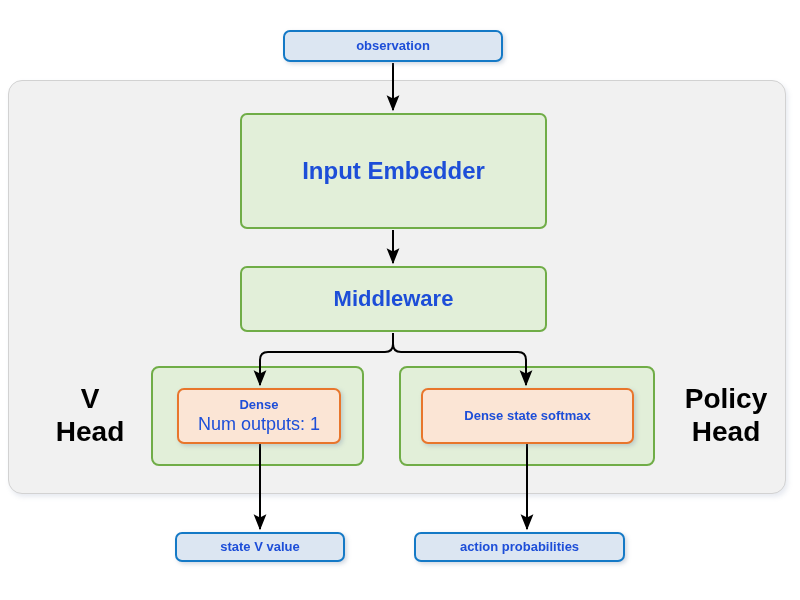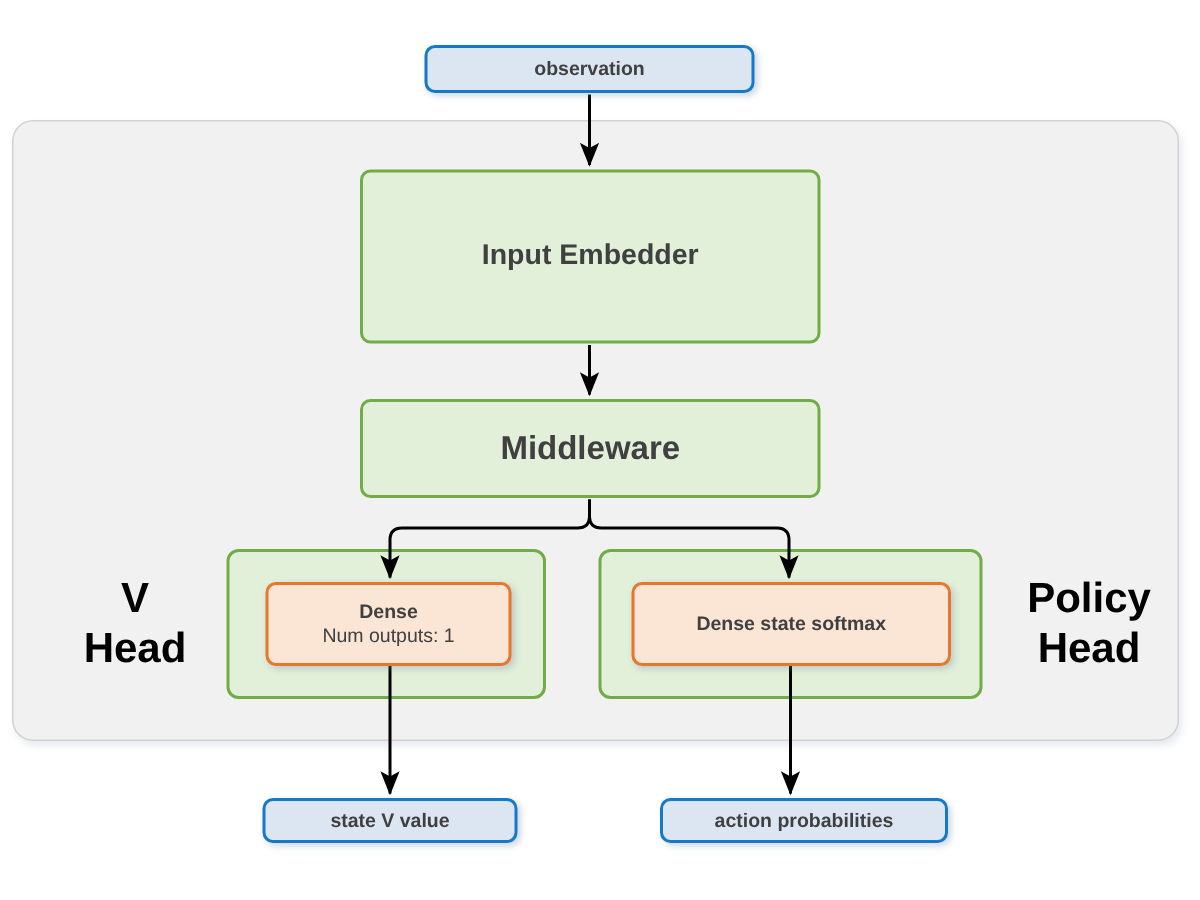--- a/index.html
+++ b/index.html
@@ -29,21 +29,21 @@
     box-shadow: 2px 3px 5px rgba(120,140,170,0.18);
   }
 
   
   .node {
     display: flex;
     flex-direction: column;
     align-items: center;
     justify-content: center;
     text-align: center;
-    color: #404040;
+    color: #1d4ed8;
     line-height: 1.25;
   }
 
   .node-blue {
     background: #dce6f2;
     border: 2.5px solid #1479c6;
     border-radius: 7px;
     font-weight: bold;
     font-size: 13px;
     box-shadow: 2px 2px 4px rgba(120,140,170,0.35);
@@ -64,34 +64,34 @@
   }
 
   .head-group {
     background: #e2efd9;
     border: 2.5px solid #70ad47;
     border-radius: 8px;
   }
 
   
   #observation-node  { left: 283px; top: 30px;  width: 220px; height: 32px; }
-  #input-embedder    { left: 240px; top: 113px; width: 307px; height: 116px; font-size: 19px; }
+  #input-embedder    { left: 240px; top: 113px; width: 307px; height: 116px; font-size: 24px; }
   #middleware        { left: 240px; top: 266px; width: 307px; height: 66px; font-size: 22px; }
 
   #v-head-group      { left: 151px; top: 366px; width: 213px; height: 100px; }
   #policy-head-group { left: 399px; top: 366px; width: 256px; height: 100px; }
 
   #dense-node        { left: 177px; top: 388px; width: 164px; height: 56px; }
   #dense-softmax-node{ left: 421px; top: 388px; width: 213px; height: 56px; }
 
   .node-title { font-weight: bold; font-size: 13px; }
-  .node-sub   { font-weight: normal; font-size: 13px; }
+  .node-sub   { font-weight: normal; font-size: 18px; }
 
   #state-v-value-node     { left: 175px; top: 532px; width: 170px; height: 30px; justify-content: center; }
-  #action-probs-node      { left: 440px; top: 532px; width: 192px; height: 30px; }
+  #action-probs-node      { left: 414px; top: 532px; width: 211px; height: 30px; }
 
   .head-label {
     font-size: 28px;
     font-weight: bold;
     color: #000000;
     text-align: center;
     line-height: 1.18;
   }
   #v-head-label      { left: 40px;  top: 382px; width: 100px; }
   #policy-head-label { left: 666px; top: 382px; width: 120px; }

